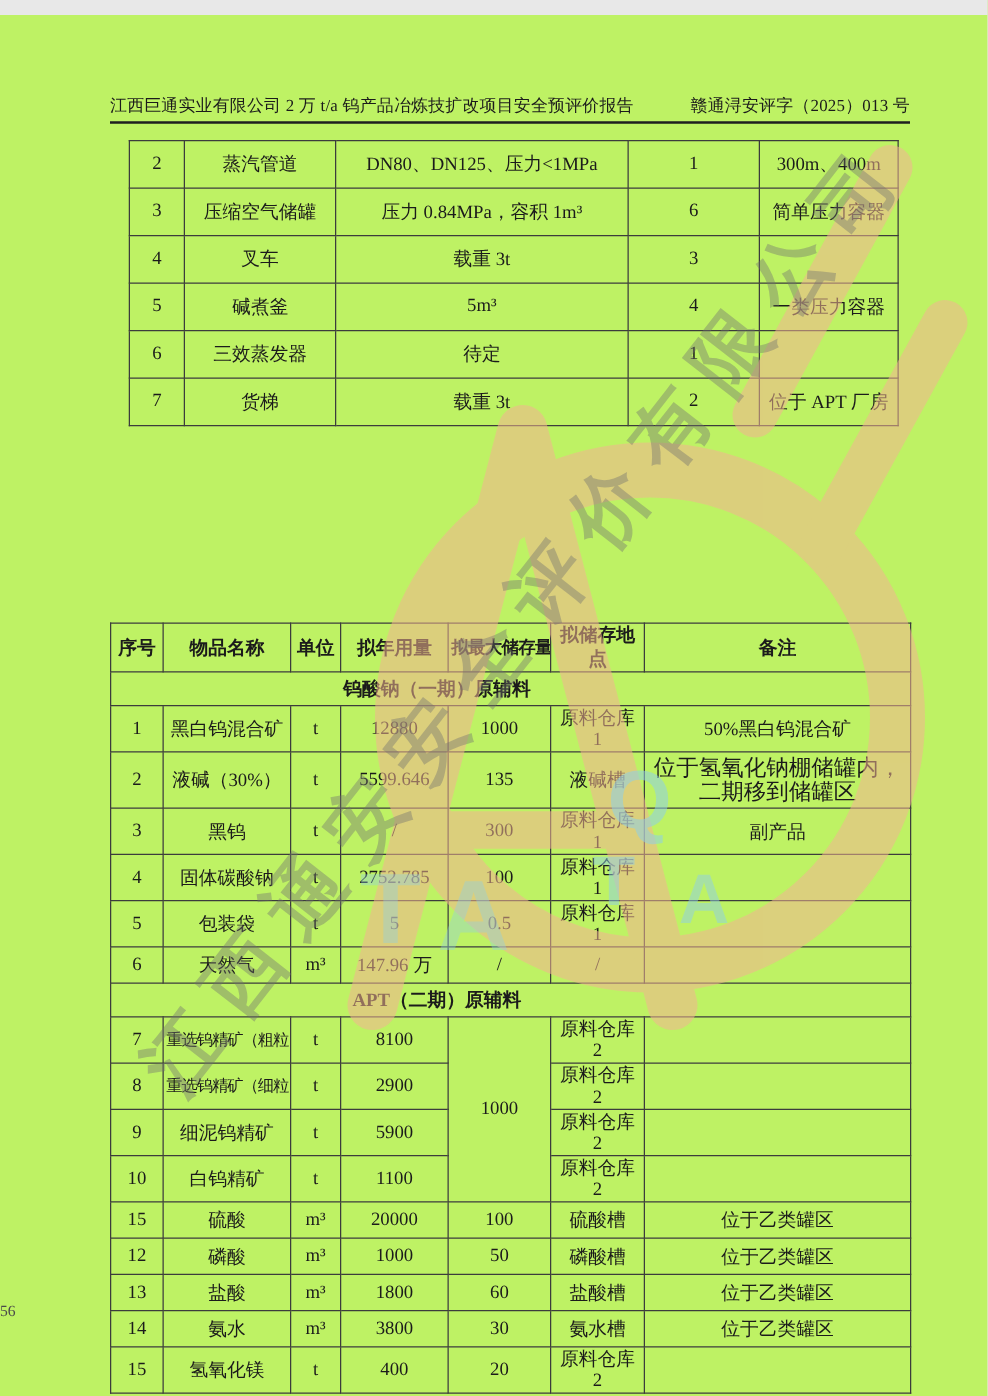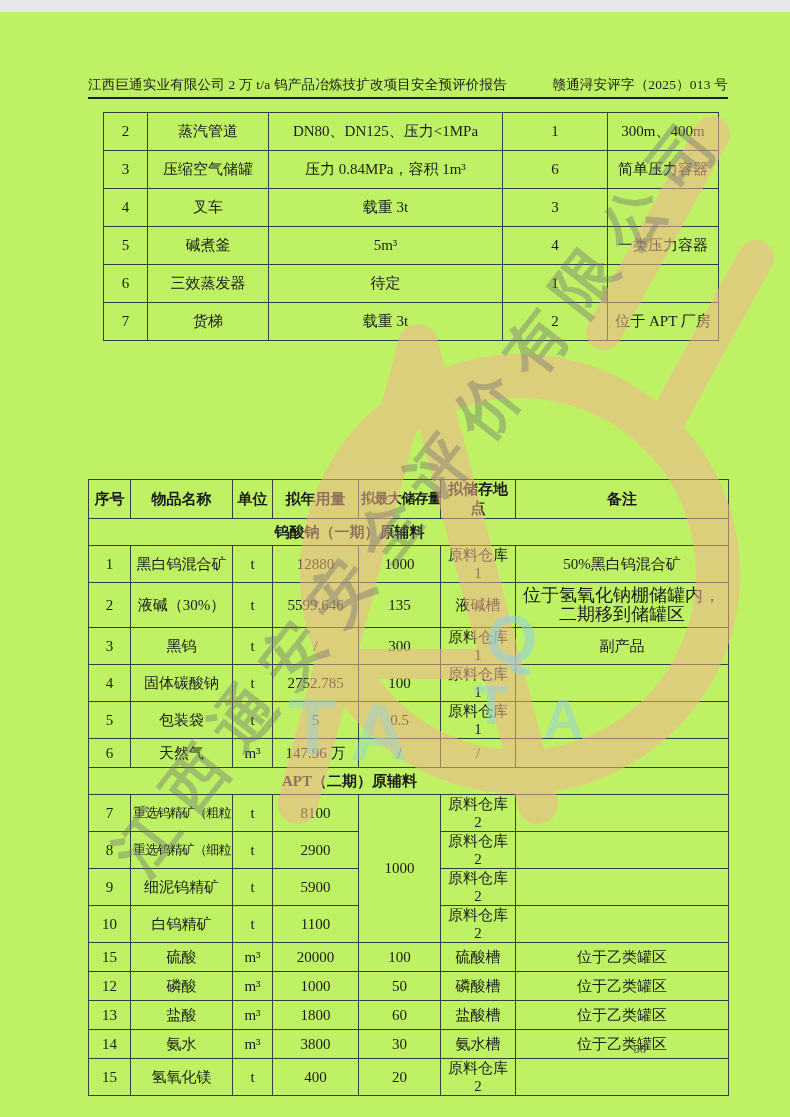--- a/index.html
+++ b/index.html
@@ -10,32 +10,32 @@
   .pghead{position:absolute;left:88px;top:62px;width:640px;height:25px;
           display:flex;justify-content:space-between;align-items:flex-end;
           border-bottom:2px solid #1f1f1f;padding-bottom:3px;box-sizing:border-box;
           font-size:13.5px;letter-spacing:0.2px;}
   
   table{border-collapse:collapse;table-layout:fixed;}
   td{border:1px solid #3c3c3c;text-align:center;vertical-align:middle;
      font-size:15px;padding:0 2px;overflow:hidden;box-sizing:border-box;}
   .tr38 td{height:38px;} .tr27 td{height:27px;} .tr29 td{height:29px;} .tr45 td{height:45px;}
   .equip{position:absolute;left:103px;top:100px;width:615px;}
-  .mats{position:absolute;left:88px;top:467px;width:640px;}
+  .mats{position:absolute;left:88px;top:486px;width:640px;}
   .note-cell{height:66px;text-align:left;font-size:13.8px;line-height:22px;padding:2px 7px;}
   .bold td, td.bold{font-weight:bold;}
   .secrow td{font-weight:bold;padding-right:120px;}
   .tight{font-size:13px;letter-spacing:-0.8px;white-space:nowrap;}
   .tight2{font-size:14px;letter-spacing:-0.6px;white-space:nowrap;}
   .rk2{font-size:18px;line-height:19px;padding:0 4px;}
   
   .h27{position:absolute;left:104px;top:401px;font-size:20px;font-weight:bold;font-style:italic;letter-spacing:1px;}
   .tcap{position:absolute;left:88px;top:438px;width:640px;text-align:center;
         font-size:17.5px;font-weight:bold;letter-spacing:0.5px;}
-  .pgnum{position:absolute;left:0;top:1030px;width:646px;text-align:right;font-size:12.5px;color:#4a4a4a;}
+  .pgnum{position:absolute;left:0;top:1030px;width:646px;text-align:left;font-size:12.5px;color:#4a4a4a;}
   
   .wmlayer{position:absolute;inset:0;z-index:2;pointer-events:none;}
   .wmtext{position:absolute;left:128px;top:812px;transform:rotate(-52deg);transform-origin:0 50%;
           white-space:nowrap;font-size:62px;font-weight:600;letter-spacing:17px;
           color:rgba(112,112,112,0.40);font-family:"Liberation Serif","DejaVu Serif",serif;}
 </style>
 </head>
 <body>
 
 <div class="page">

